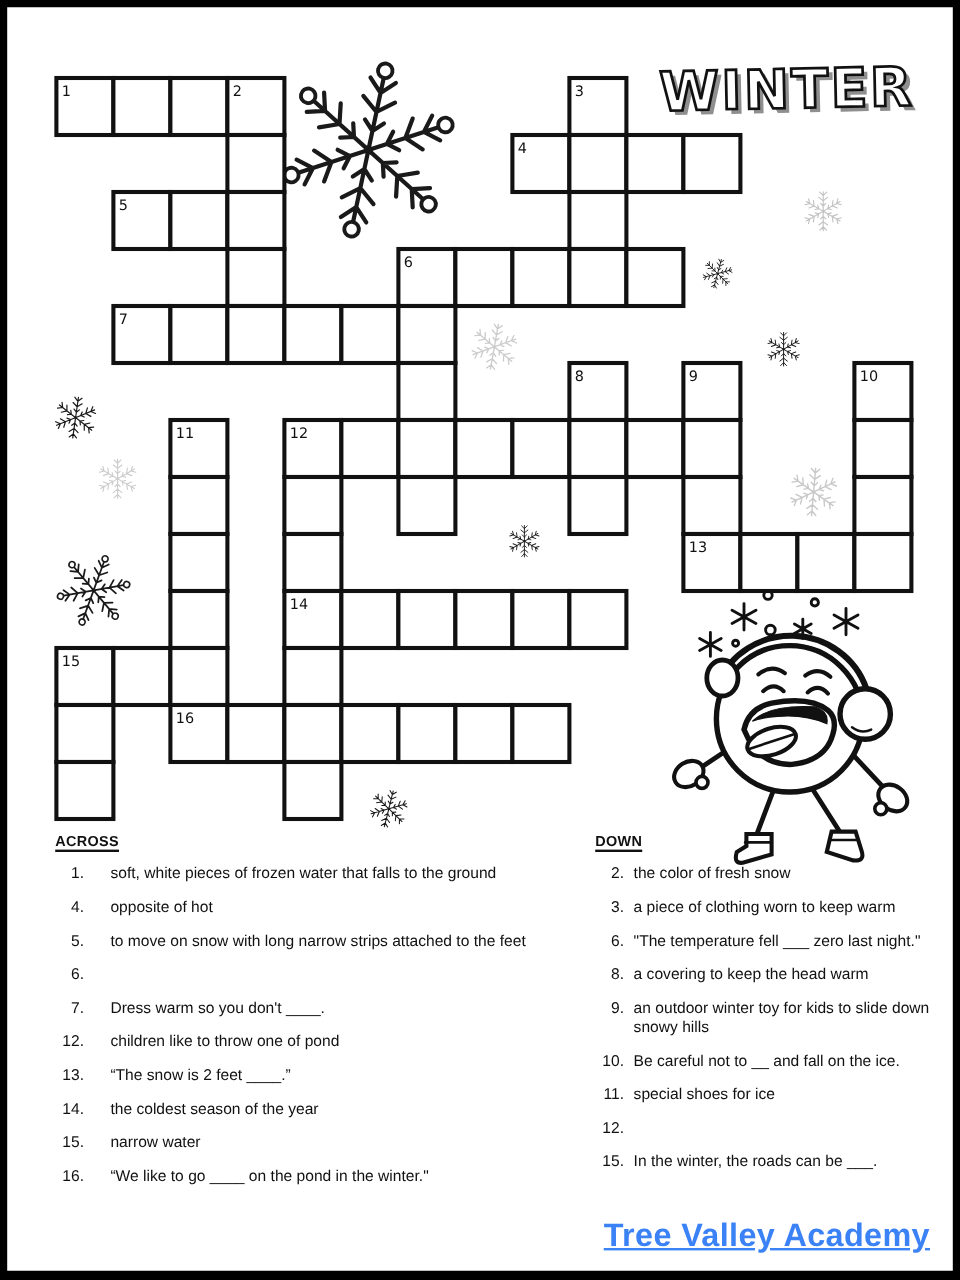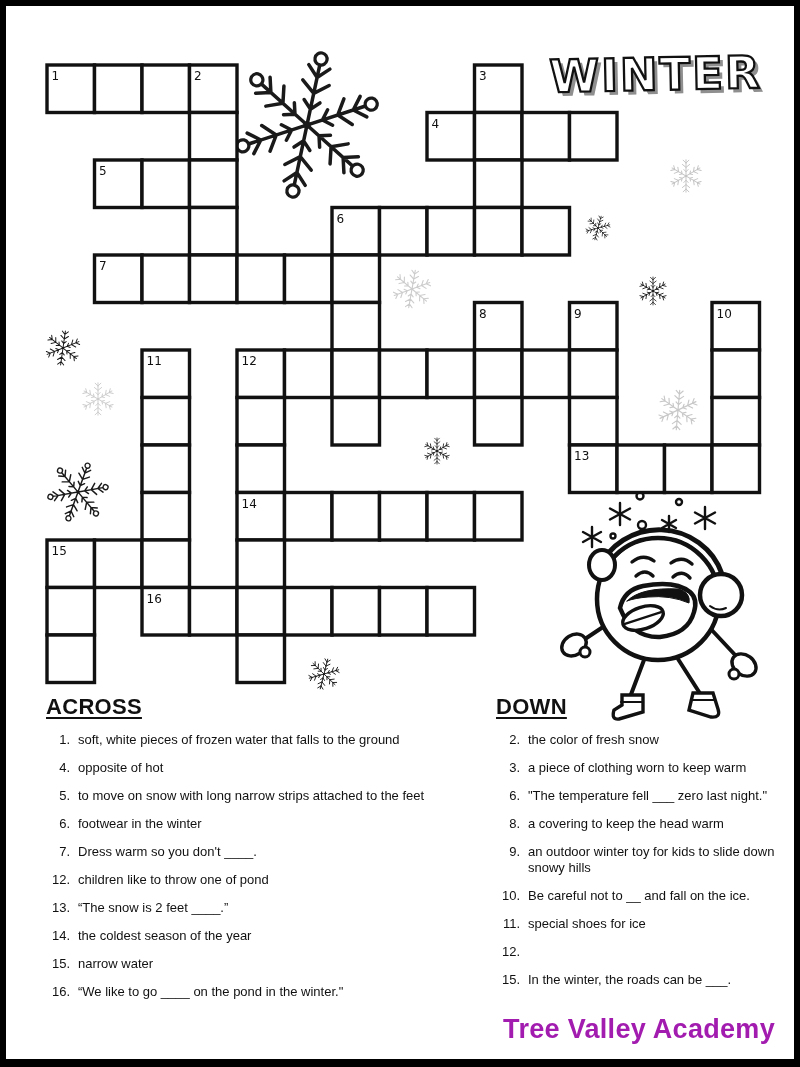--- a/index.html
+++ b/index.html
@@ -9,27 +9,27 @@
   svg.layer{position:absolute;left:0;top:0;}
   .cell{fill:#fff;stroke:#111;stroke-width:3.4;}
   .cellnum{font:12px "DejaVu Sans",sans-serif;fill:#111;}
   .title{position:absolute;left:548px;top:50px;width:215px;text-align:center;
          font-family:"DejaVu Sans",sans-serif;font-weight:800;font-size:45px;line-height:1.1;
          letter-spacing:2px;color:#fff;-webkit-text-stroke:2.3px #111;
          text-shadow:4px 4px 0 #8f8f8f;transform:rotate(-1.2deg);}
   .clues{position:absolute;}
   .clues-across{left:46px;top:694px;width:425px;}
   .clues-down{left:496px;top:694px;width:307px;}
-  .clue-heading{font-size:22px;font-weight:bold;text-decoration:underline;
+  .clue-heading{font-size:12px;font-weight:bold;text-decoration:underline;
                 text-underline-offset:3px;text-decoration-thickness:2px;margin-bottom:12px;letter-spacing:.3px;}
   .clue{display:grid;grid-template-columns:24px 1fr;column-gap:8px;font-size:13px;line-height:16px;}
   .clues-across .clue{margin-bottom:12px;}
   .clues-down .clue{margin-bottom:12px;}
   .clue-num{text-align:right;}
-  .clues-across .clue-text{max-width:365px;}
+  .clues-across .clue-text{max-width:365px;margin-left:14px;}
   .clues-down .clue-text{max-width:272px;}
   .clues-down .clue:nth-child(6) .clue-text{text-align:justify;}
   .brand{position:absolute;right:25px;top:1014px;font-size:27px;font-weight:bold;letter-spacing:.3px;}
   .snowman{position:absolute;left:540px;top:478px;}
 </style>
 </head>
 <body>
 
 <div class="page">
   <div class="page-border"></div>
@@ -237,21 +237,20 @@
         <div class="clue">
           <div class="clue-num">4.</div>
           <div class="clue-text">opposite of hot</div>
         </div>
         <div class="clue">
           <div class="clue-num">5.</div>
           <div class="clue-text">to move on snow with long narrow strips attached to the feet</div>
         </div>
         <div class="clue">
           <div class="clue-num">6.</div>
-          <div class="clue-text">footwear in the winter</div>
         </div>
         <div class="clue">
           <div class="clue-num">7.</div>
           <div class="clue-text">Dress warm so you don't ____.</div>
         </div>
         <div class="clue">
           <div class="clue-num">12.</div>
           <div class="clue-text">children like to throw one of pond</div>
         </div>
         <div class="clue">
@@ -307,14 +306,14 @@
         <div class="clue">
           <div class="clue-num">12.</div>
         </div>
         <div class="clue">
           <div class="clue-num">15.</div>
           <div class="clue-text">In the winter, the roads can be ___.</div>
         </div>
       </div>
   </div>
 
-  <div class="brand" style="color: #a21caf;">Tree Valley Academy</div>
+  <div class="brand" style="color: #3b82f6; text-decoration: underline;">Tree Valley Academy</div>
 </div>
 
 </body></html>

